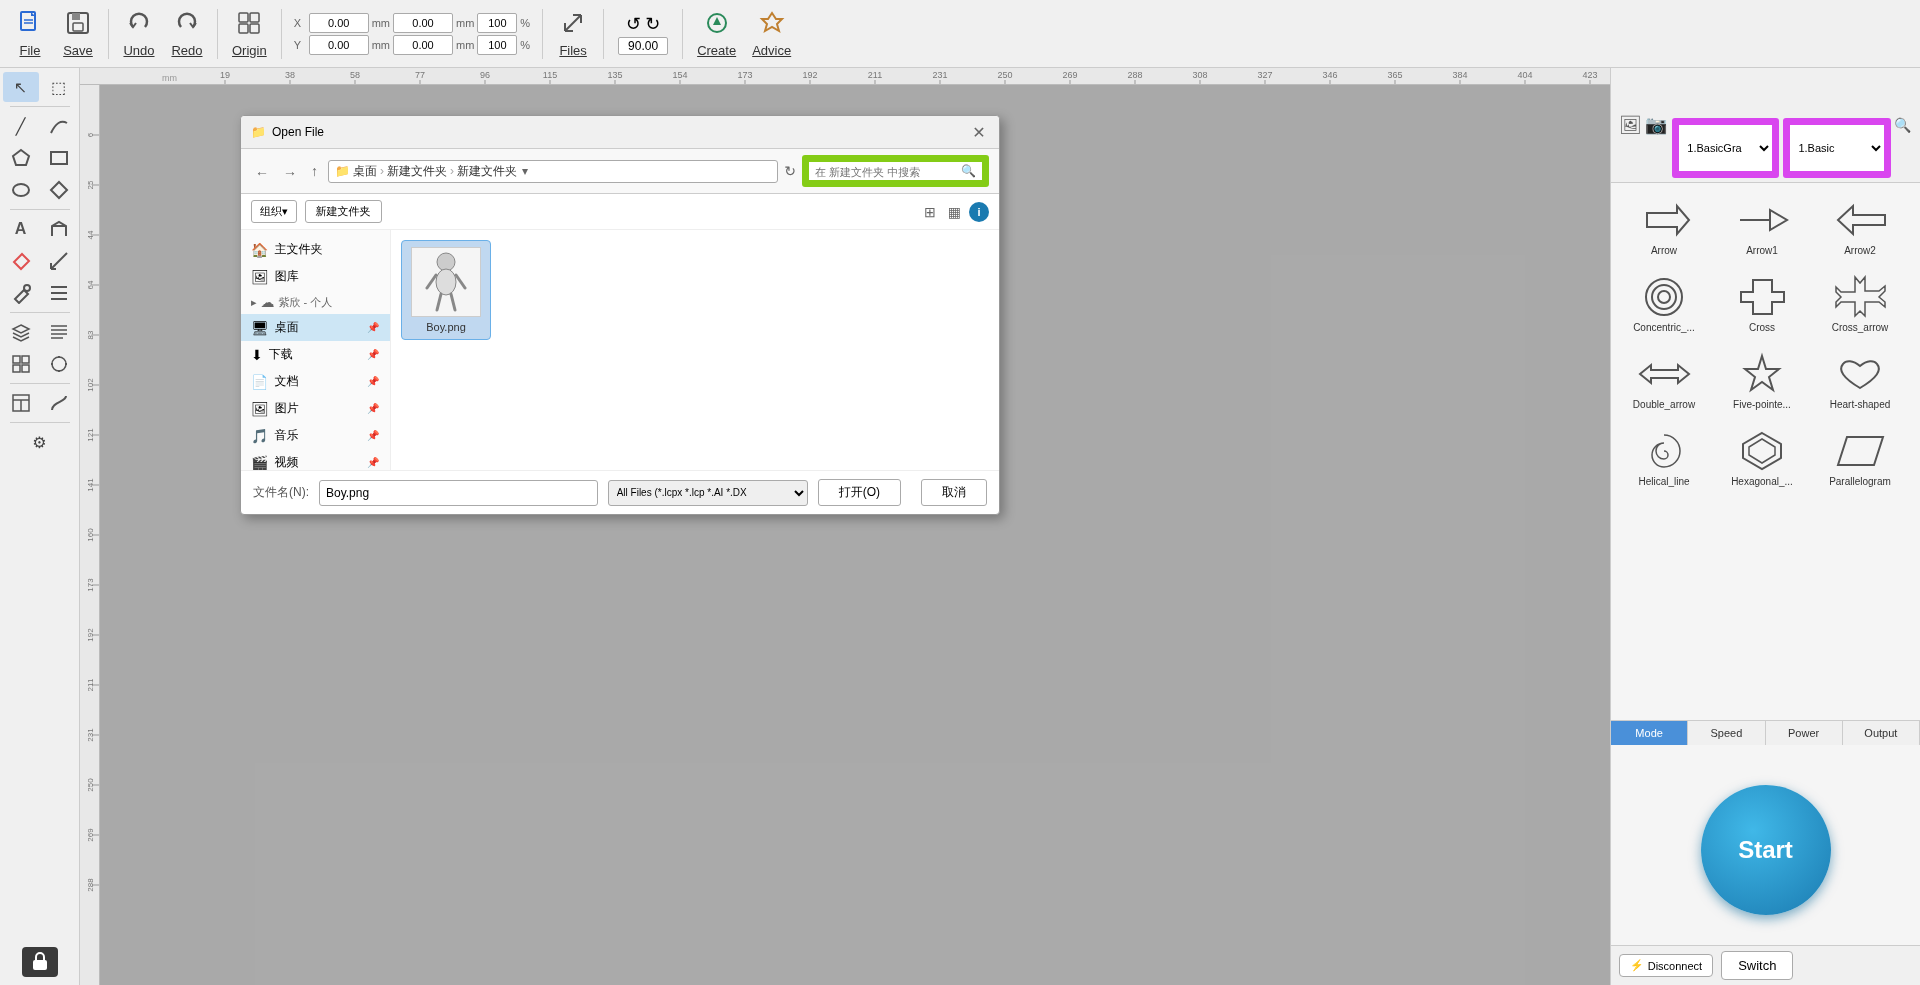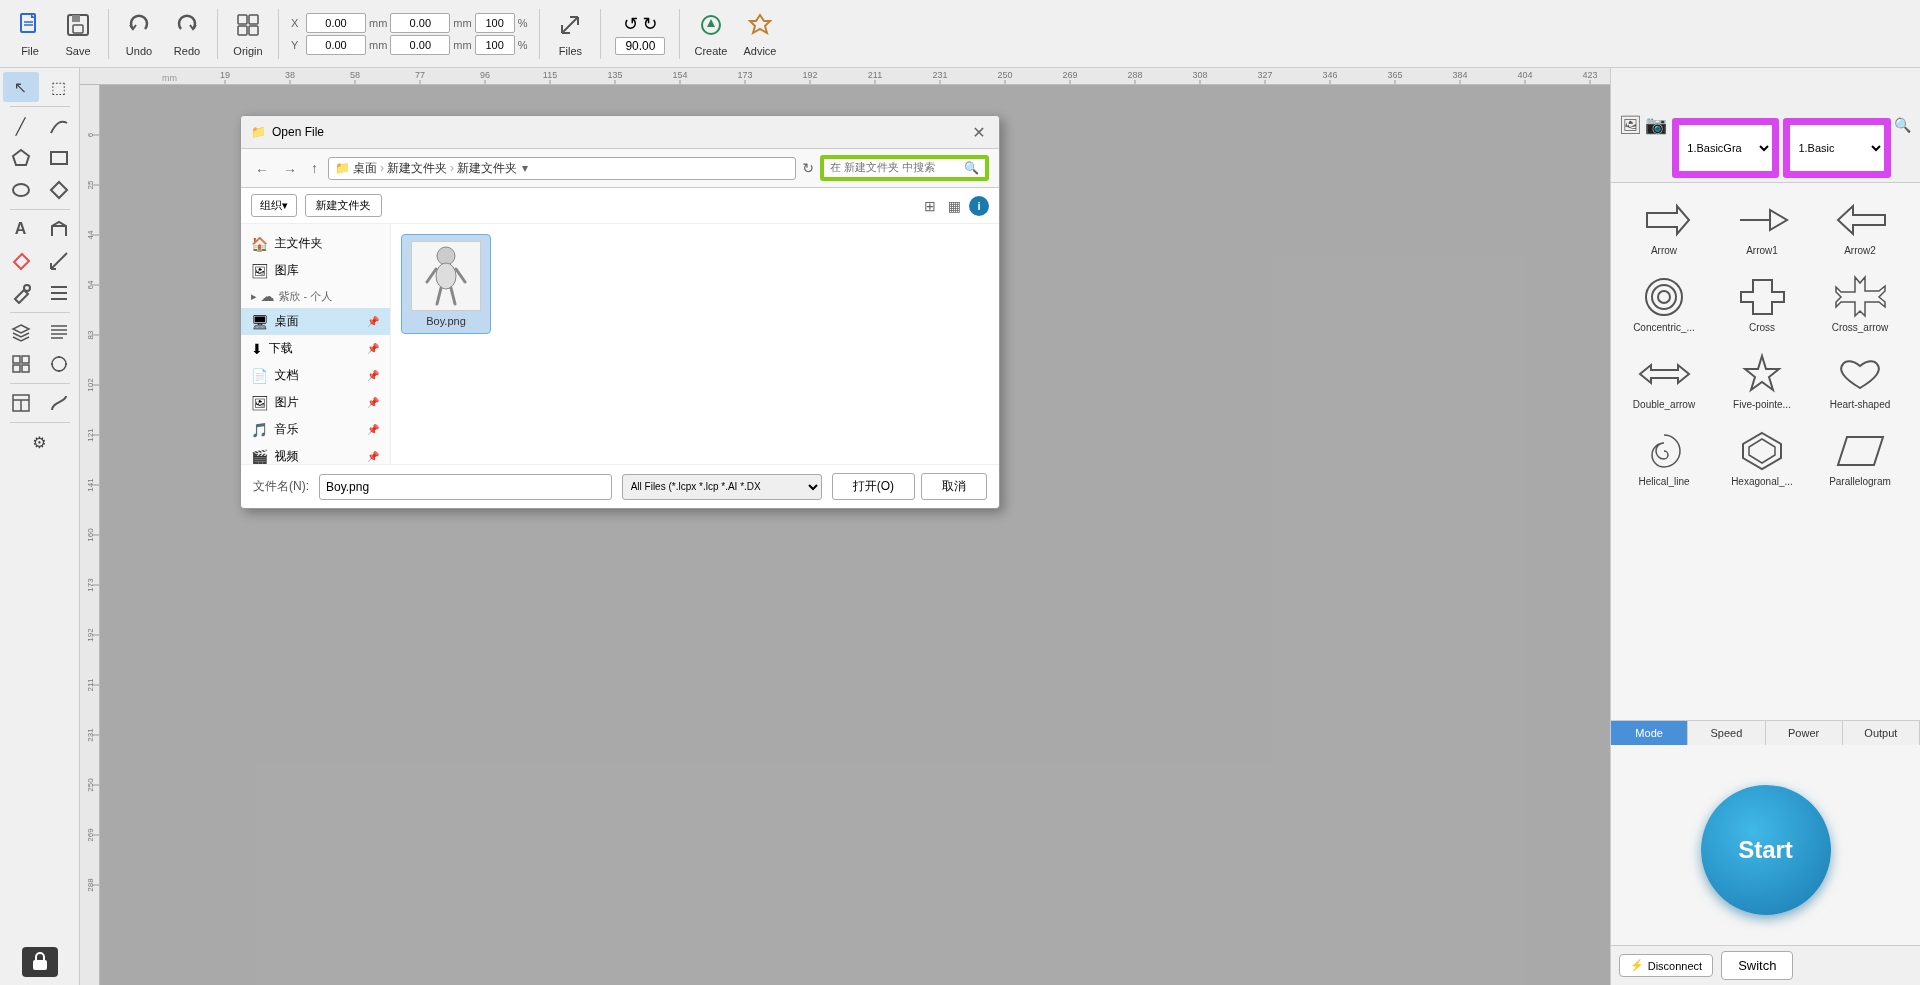--- a/index.html
+++ b/index.html
@@ -8,21 +8,21 @@
     
     #toolbar {
       display: flex; align-items: center; background: #f0f0f0; border-bottom: 1px solid #ccc;
       height: 68px; padding: 0 8px; gap: 4px;
     }
     .toolbar-group {
       display: flex; flex-direction: column; align-items: center; justify-content: center;
       padding: 2px 6px; cursor: pointer; border-radius: 4px; min-width: 44px;
     }
     .toolbar-icon { font-size: 22px; line-height: 1; }
-    .toolbar-label { font-size: 11px; color: #333; margin-top: 2px; }
+    .toolbar-label { font-size: 13px; color: #333; margin-top: 2px; text-decoration: underline; }
     .toolbar-sep { width: 1px; height: 50px; background: #ccc; margin: 0 4px; }
 
     .coord-group {
       display: flex; flex-direction: column; gap: 2px; padding: 0 4px;
     }
     .coord-row { display: flex; align-items: center; gap: 3px; }
     .coord-label { font-size: 11px; color: #666; width: 12px; }
     .coord-input {
       width: 60px; height: 20px; border: 1px solid #aaa; border-radius: 2px;
       text-align: center; font-size: 11px; background: white;
@@ -146,22 +146,22 @@
     .nav-arrow { cursor: pointer; font-size: 14px; color: #666; padding: 2px 4px; }
     .breadcrumb-bar {
       flex: 1; display: flex; align-items: center; border: 1px solid #aaa;
       border-radius: 3px; background: white; padding: 2px 6px; gap: 3px; font-size: 12px;
     }
     .bc-sep { color: #aaa; }
     .bc-item { color: #333; cursor: pointer; }
     .bc-dropdown { cursor: pointer; color: #666; padding: 0 2px; }
     .nav-refresh { cursor: pointer; font-size: 14px; color: #666; }
     .nav-search {
-      display: flex; align-items: flex-start; border: 4px solid #84cc16; border-radius: 3px;
-      background: white; padding: 2px 6px; gap: 4px;
+      display: flex; align-items: flex-end; border: 7px solid #84cc16; border-radius: 3px;
+      background: white; padding: 2px 6px; gap: 16px;
     }
     .nav-search input { border: none; outline: none; font-size: 11px; width: 120px; }
 
     #dialog-toolbar {
       display: flex; align-items: center; padding: 6px 10px; gap: 8px; border-bottom: 1px solid #eee;
     }
     .organize-btn {
       display: flex; align-items: center; gap: 3px; padding: 3px 8px;
       border: 1px solid #aaa; border-radius: 3px; cursor: pointer; background: white; font-size: 11px;
     }
@@ -192,21 +192,21 @@
       border-radius: 4px; cursor: pointer; width: 90px;
     }
     .file-item.selected { background: #c0d8f0; border: 1px solid #6ab0e8; }
     .file-thumb { width: 70px; height: 70px; border: 1px solid #ccc; background: #f5f5f5; display: flex; align-items: center; justify-content: center; margin-bottom: 4px; }
     .file-name { font-size: 11px; text-align: center; color: #333; }
 
     #dialog-footer { border-top: 1px solid #eee; padding: 8px 12px; display: flex; align-items: center; gap: 10px; }
     .footer-label { font-size: 12px; color: #555; white-space: nowrap; text-align: center; }
     .footer-input { flex: 1; height: 26px; border: 1px solid #aaa; border-radius: 3px; padding: 0 6px; font-size: 12px; }
     .footer-type-select { width: 200px; height: 26px; border: 1px solid #aaa; border-radius: 3px; font-size: 10px; padding: 0 4px; }
-    .footer-actions { display: flex; gap: 6px; }
+    .footer-actions { display: flex; gap: 20px; }
     .dialog-btn {
       padding: 4px 20px; border: 1px solid #aaa; border-radius: 3px; background: white;
       cursor: pointer; font-size: 12px;
     }
   </style>
 </head>
 <body>
 
 <div id="toolbar">
 

